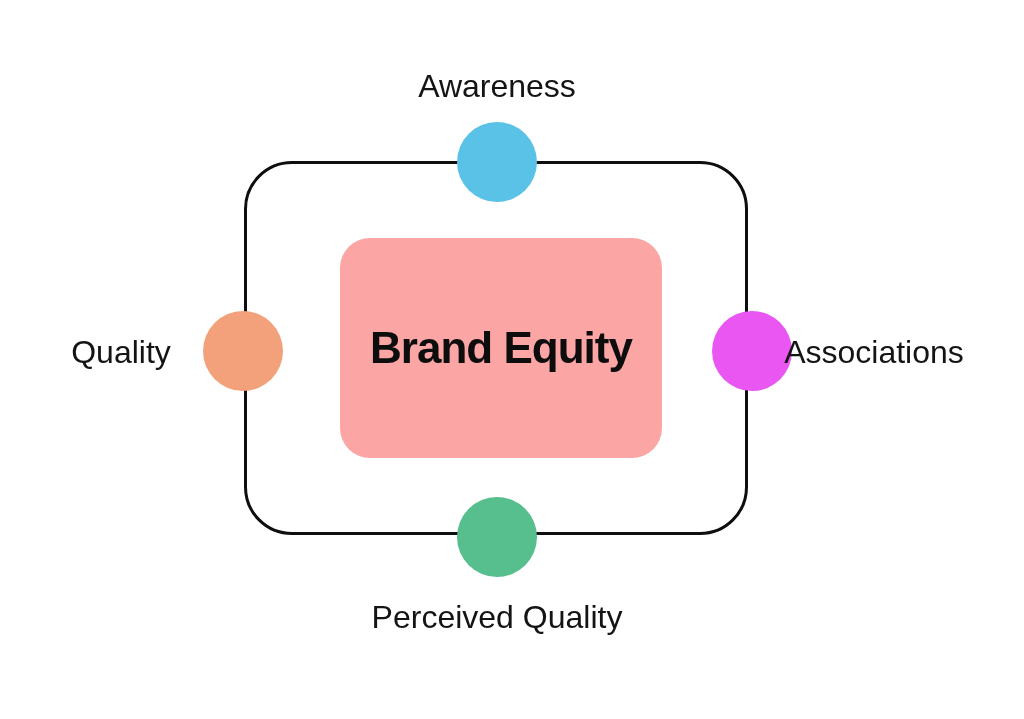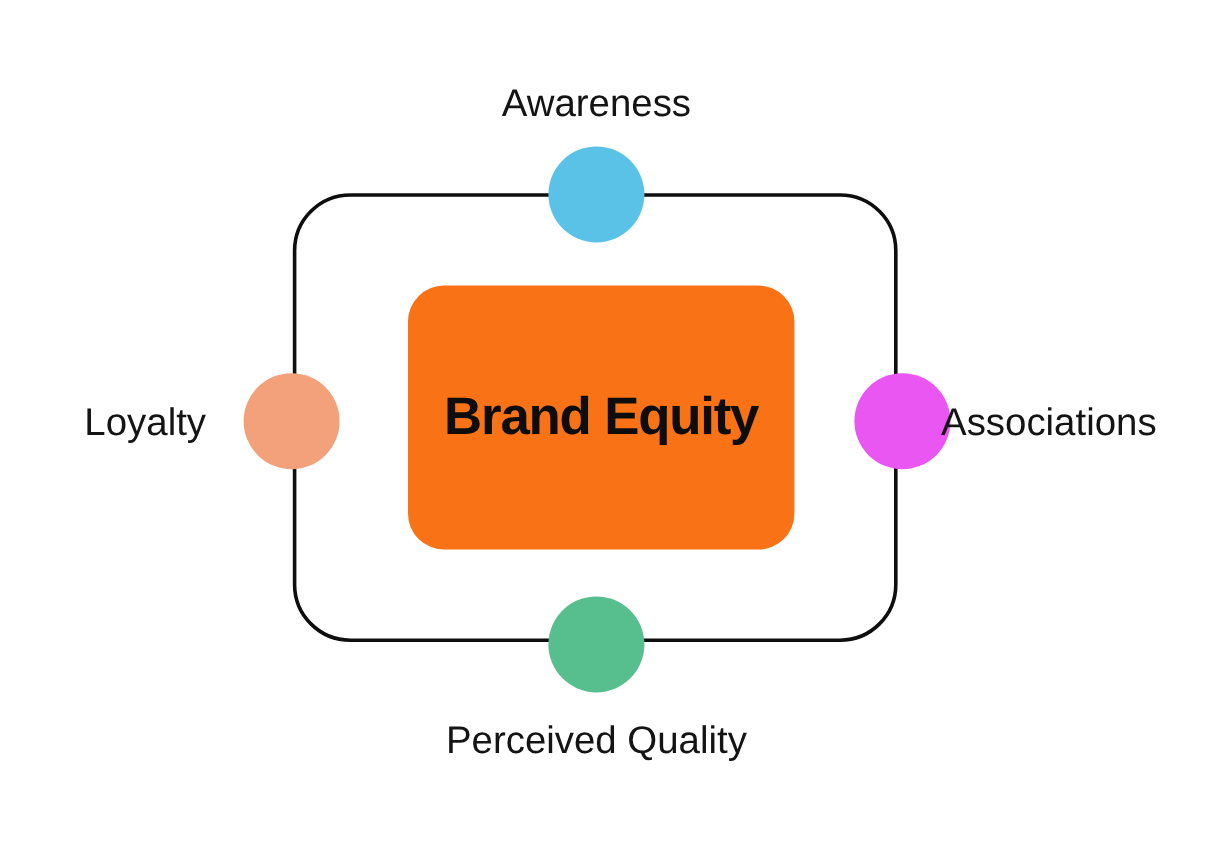--- a/index.html
+++ b/index.html
@@ -27,21 +27,21 @@
     border-radius: 48px;
     background: transparent;
   }
   
   .center-box {
     position: absolute;
     left: 340px;
     top: 238px;
     width: 322px;
     height: 220px;
-    background: #f97316;
+    background: #fca5a5;
     border-radius: 30px;
     display: flex;
     align-items: center;
     justify-content: center;
   }
   .center-title {
     font-size: 44px;
     font-weight: bold;
     letter-spacing: -1px;
     color: #0d0d0d;
@@ -83,15 +83,15 @@
   </div>
 
   <div class="node node-top"></div>
   <div class="node node-right"></div>
   <div class="node node-bottom"></div>
   <div class="node node-left"></div>
 
   <span class="label label-awareness">Awareness</span>
   <span class="label label-associations">Associations</span>
   <span class="label label-perceived">Perceived Quality</span>
-  <span class="label label-loyalty">Loyalty</span>
+  <span class="label label-loyalty">Quality</span>
 
 </div>
 
 </body></html>

